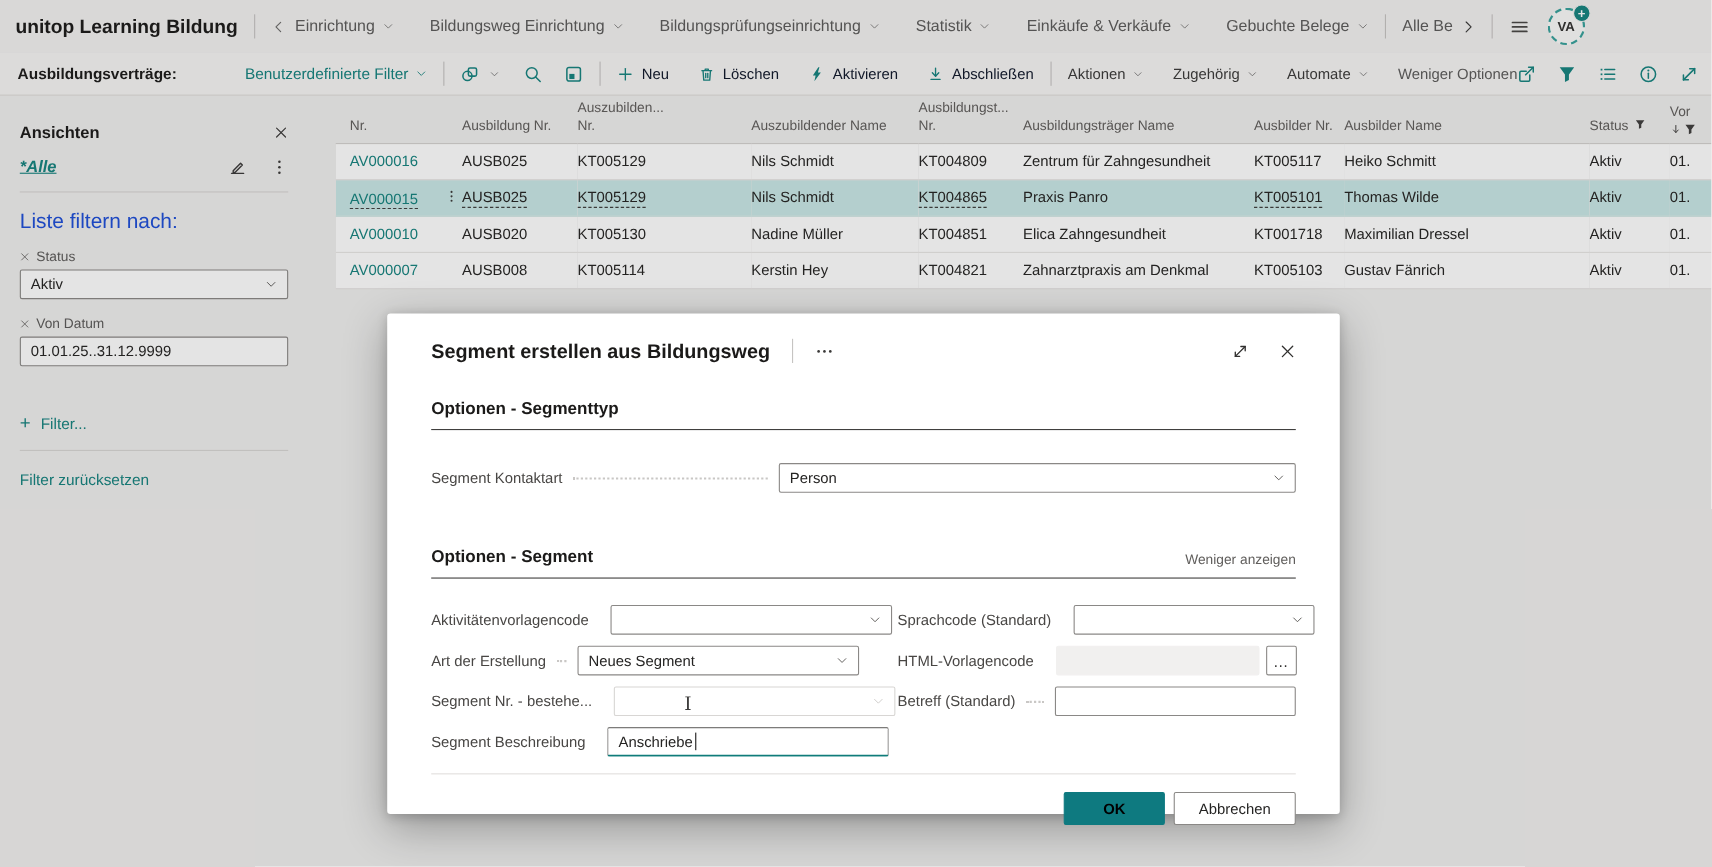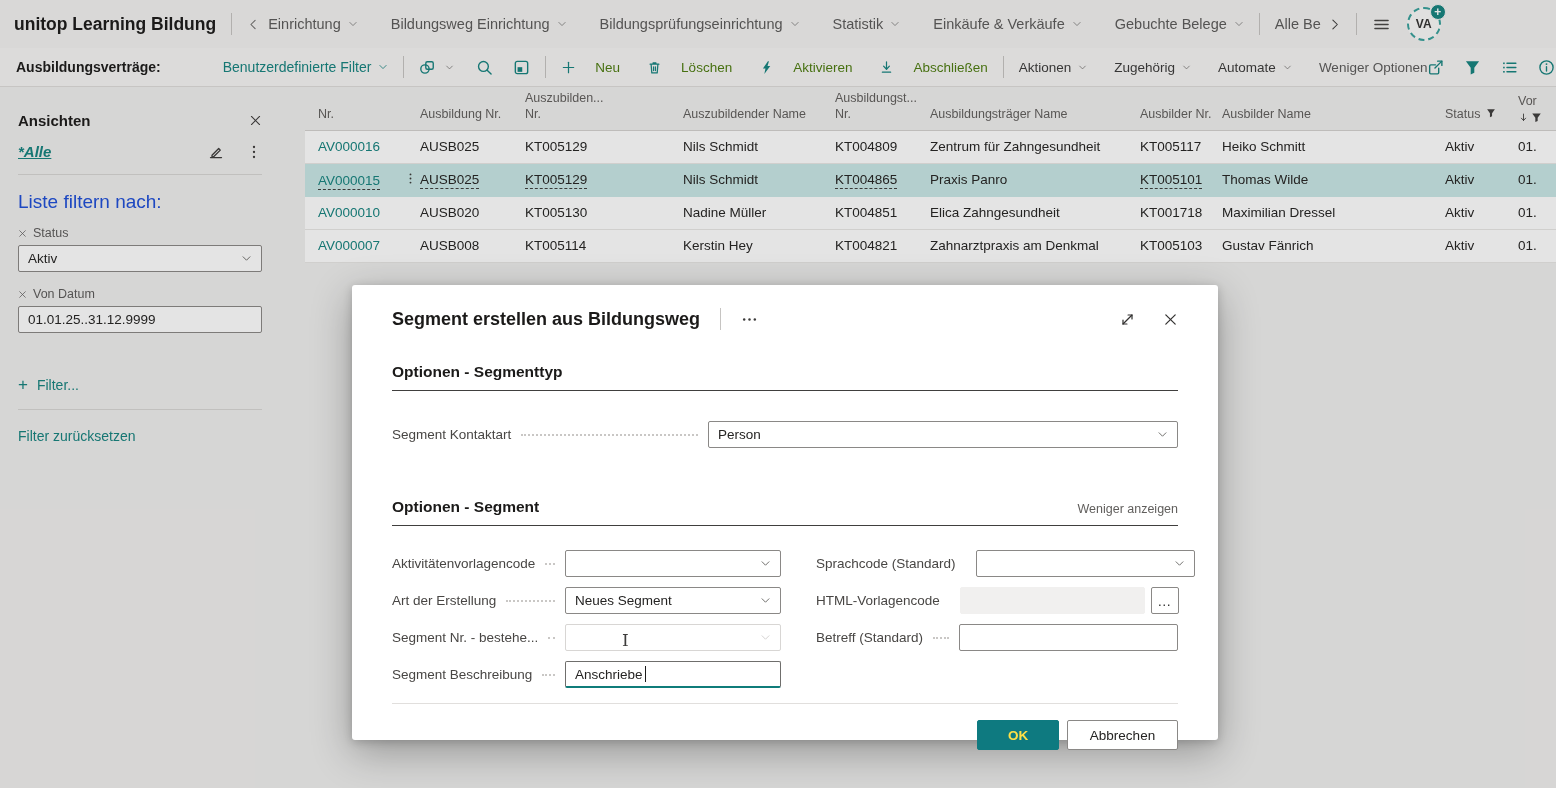--- a/index.html
+++ b/index.html
@@ -38,21 +38,21 @@
                border-bottom:1px solid #dedcda; display:flex; align-items:center;
                padding:0 16px; font-size:13.5px; white-space:nowrap; }
   .page-label { font-weight:700; color:#1b1a19; margin-right:14px; font-size:14px; }
   .filter-btn { display:flex; align-items:center; gap:7px; color:#15837f; background:none;
                 border:none; font-size:14px; font-family:inherit; cursor:pointer;padding-left:48px; }
   .filter-btn .i svg { width:10px; height:10px; color:#15837f; }
   .view-icons { display:flex; align-items:center; gap:20px; }
   .view-icons .i svg { width:17px; height:17px; color:#15837f; cursor:pointer; }
   .view-icons .mini svg { width:9px; height:9px; color:#6d6c6b; margin-left:-13px; }
   .cmds { display:flex; align-items:center; gap:27px; }
-  .cmd { display:flex; align-items:center; gap:19px; color:#4d7c0f; cursor:pointer; }
+  .cmd { display:flex; align-items:center; gap:7px; color:#0f172a; cursor:pointer; }
   .cmd .i svg { width:15px; height:15px; color:#15837f; }
   .menu { display:flex; align-items:center; gap:7px; color:#3b3a39; cursor:pointer; }
   .menu .i svg { width:9px; height:9px; color:#6d6c6b; }
   .plain-btn { color:#5c5b5a; background:none; border:none; font-size:13.5px;
                font-family:inherit; margin-left:27px; cursor:pointer; }
   .right-icons { margin-left:auto; display:flex; align-items:center; gap:20px; }
   .right-icons .i svg { width:17px; height:17px; color:#15837f; cursor:pointer; }
 
   
   .content { position:absolute; top:88px; left:0; right:0; bottom:0; }
@@ -126,31 +126,31 @@
   .ctrl.disabled { border-color:#d8d6d4; cursor:default; }
   .ctrl.disabled .i svg { color:#cfcdcb; }
   .ctrl.fill-disabled { background:#f1f0ef; border-color:#f1f0ef; cursor:default; }
   .ctrl.focused { border:1px solid #6f6e6c; border-bottom:2px solid #0f7c7a; cursor:text; }
   .caret { display:inline-block; width:1px; height:16px; background:#1b1a19; margin-left:2px; }
   .fg-row { display:flex; margin-bottom:10px; margin-top:0; }
   .fields { margin-top:24px; }
   .pair { display:flex; align-items:center; }
   .pair.left { width:389px; flex:none; }
   .pair.right { margin-left:35px; flex:1; }
-  .cbox { width:216px; flex:none; display:flex; }
+  .cbox { width:256px; flex:none; display:flex; }
   .pair.right .cbox { width:219px; }
   .cbox .ctrl { flex:1; }
   .cbox.with-btn .ctrl { width:185px; flex:none; }
   .ellipsis-btn { width:28px; height:27px; margin-left:6px; border:1px solid #8a8886; border-radius:2px;
                   background:#fff; font-size:14px; color:#323130; line-height:1; cursor:pointer;
                   display:flex; align-items:center; justify-content:center; letter-spacing:1px; }
   .m-footer-line { border-top:1px solid #e1dfdd; margin-top:15px; }
   .m-buttons { display:flex; justify-content:flex-end; gap:8px; margin-top:16px; }
-  .btn-ok { width:82px; height:30px; background:#0e7a80; border:1px solid #0e7a80; border-radius:2px;
-            color:#fde047; font-weight:700; font-size:13.5px; font-family:inherit; cursor:pointer; }
+  .btn-ok { width:92px; height:30px; background:#0e7a80; border:1px solid #0e7a80; border-radius:2px;
+            color:#000000; font-weight:700; font-size:13.5px; font-family:inherit; cursor:pointer; }
   .btn-cancel { width:111px; height:30px; background:#fff; border:1px solid #8a8886; border-radius:2px;
                 color:#252423; font-size:13.5px; font-family:inherit; cursor:pointer; }
   .ibeam { position:absolute; left:622px; top:630px; z-index:60; font-family:"DejaVu Serif", serif;
            font-size:17px; color:#3d3c3b; pointer-events:none; }
 </style>
 </head>
 <body>
 
 <div class="stage">
 

